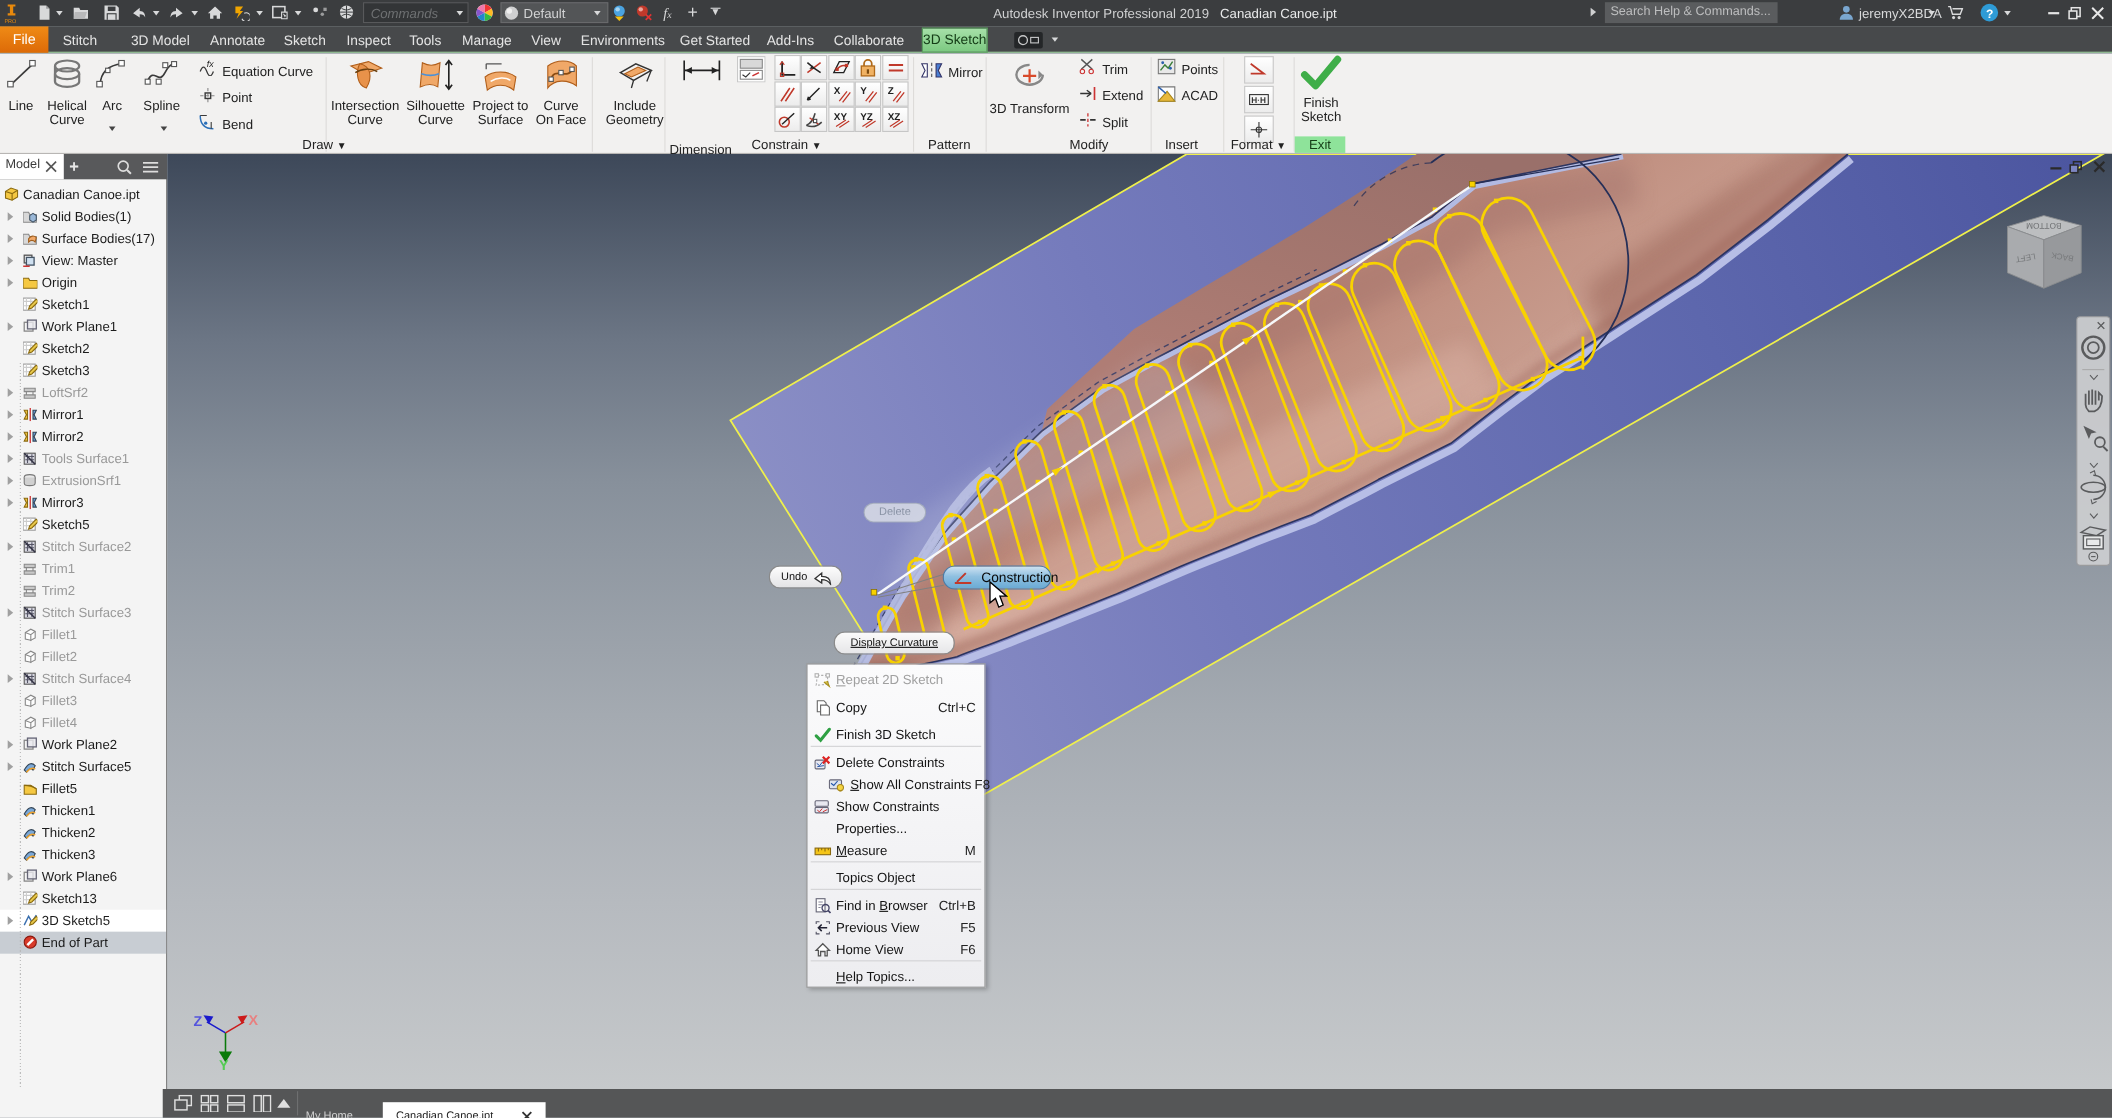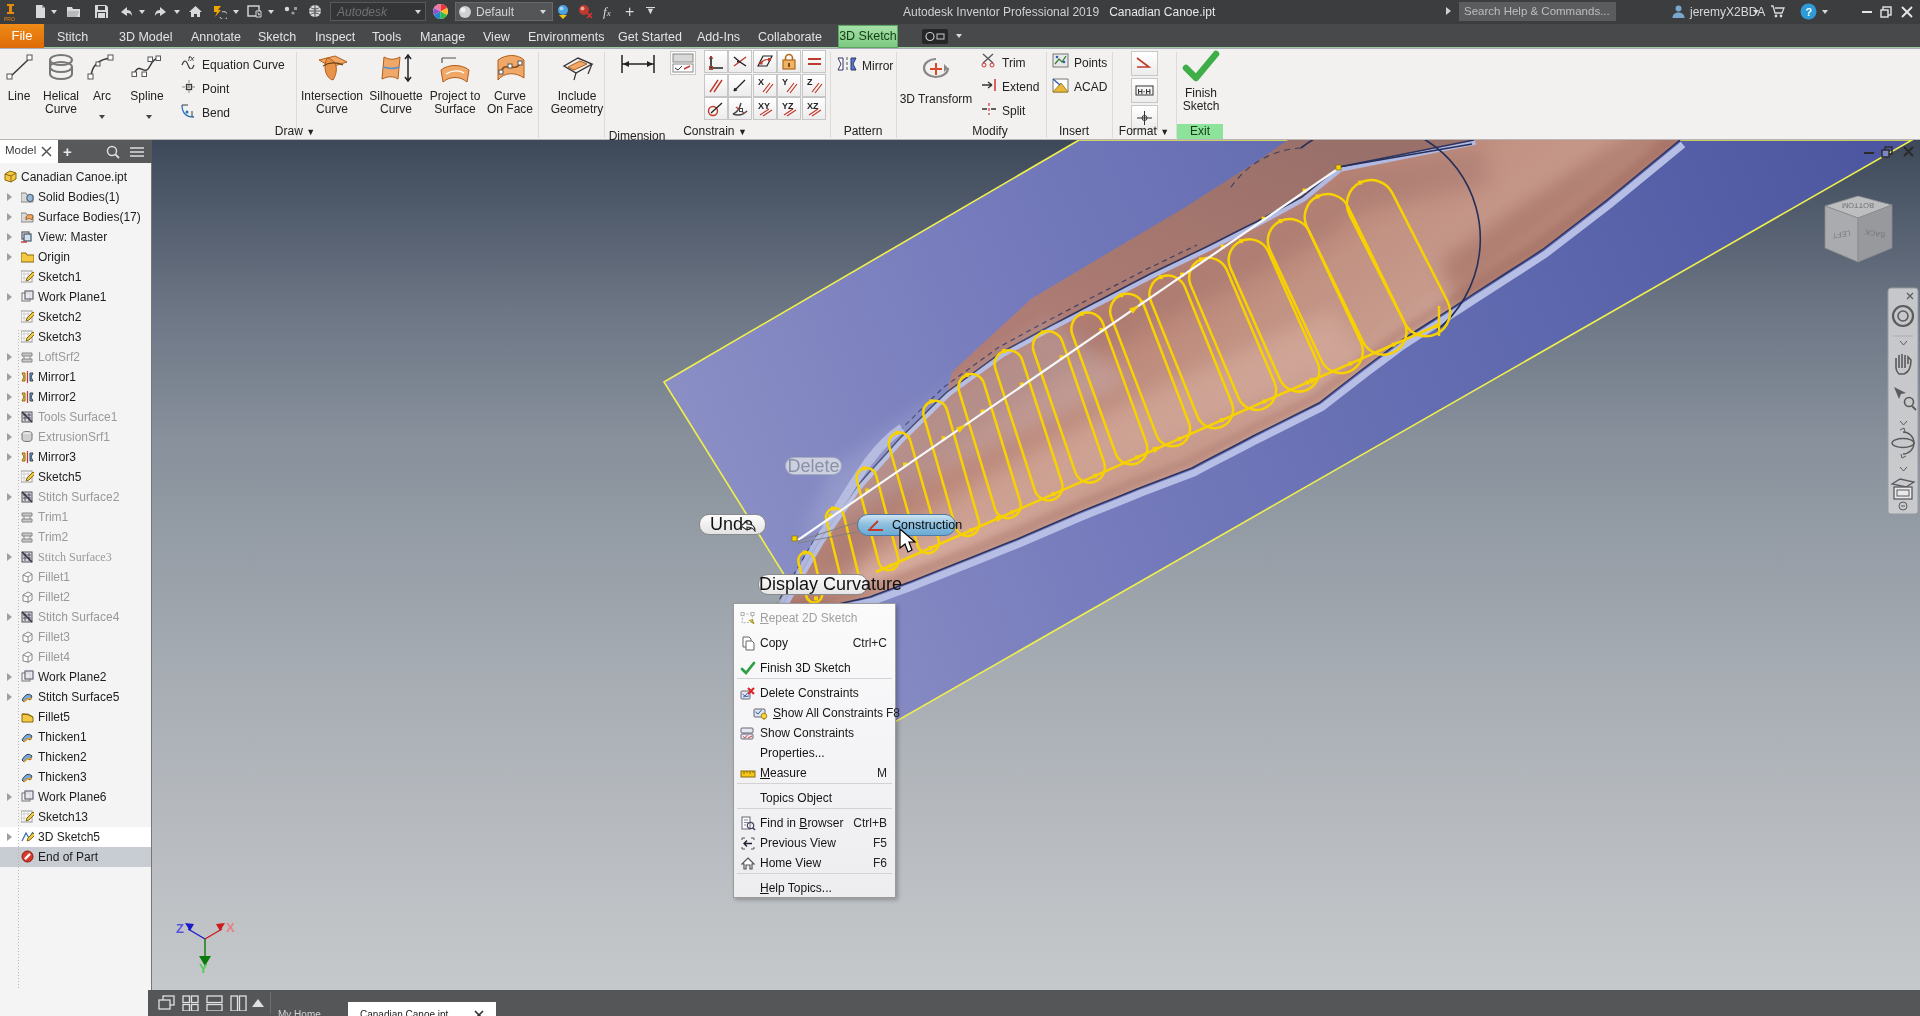--- a/index.html
+++ b/index.html
@@ -15,21 +15,21 @@
 #btabs{position:absolute;left:0;top:0;width:152px;height:23px;background:#58595b;}
 .trow{position:absolute;left:0;width:151px;height:20px;font-size:12px;color:#1c1c1c;white-space:nowrap;}
 .trow .lbl{position:absolute;left:38px;top:3px;}
 .trow svg{position:absolute;left:21px;top:3px;}
 .gray{color:#999;}
 .arr{position:absolute;left:7px;top:6px;width:0;height:0;border-left:5px solid #a0a0a0;border-top:4px solid transparent;border-bottom:4px solid transparent;}
 #viewport{position:absolute;left:152px;top:140px;width:1768px;height:850px;}
 #bottombar{position:absolute;left:148px;top:990px;width:1772px;height:26px;background:#555657;}
 #blleft{position:absolute;left:0;top:990px;width:148px;height:26px;background:#f4f4f4;}
 .btab{position:absolute;top:12px;height:26px;font-size:10px;line-height:26px;}
-.pill{position:absolute;border-radius:10px;font-size:18px;white-space:nowrap;}
+.pill{position:absolute;border-radius:10px;font-size:10px;white-space:nowrap;}
 #cmenu{position:absolute;left:733px;top:603px;width:163px;height:295px;background:linear-gradient(180deg,#fbfbfc,#ededf0);border:1px solid #9b9b9b;box-shadow:2px 2px 4px rgba(0,0,0,0.25);}
 .mi{position:absolute;left:0;width:161px;height:20px;font-size:12px;color:#141414;}
 .mi .t{position:absolute;left:26px;top:3px;white-space:nowrap;}
 .mi .s{position:absolute;right:8px;top:3px;color:#222;}
 .mi svg{position:absolute;left:6px;top:3px;}
 .msep{position:absolute;left:3px;width:155px;height:1px;background:#d2d2d4;}
 </style></head><body>
 <div id="titlebar">
     <svg class="abs" style="left:3px;top:2px" width="16" height="20">
       <rect x="1" y="0" width="13" height="14" fill="#3b3d3f"></rect>
@@ -75,21 +75,21 @@
     <div class="abs" style="left:268px;top:10px;border-left:3px solid transparent;border-right:3px solid transparent;border-top:4px solid #d8d9da"></div>
     <svg class="abs" style="left:283px;top:4px" width="15" height="15" viewBox="0 0 15 15">
       <circle cx="4" cy="5" r="2.2" fill="#d8d9da"></circle>
       <circle cx="10" cy="9" r="1.6" fill="#9a9b9c"></circle>
       <rect x="11" y="3" width="3" height="3" fill="#9a9b9c"></rect>
     </svg>
     <svg class="abs" style="left:308px;top:4px" width="15" height="15" viewBox="0 0 15 15">
       <circle cx="7" cy="7" r="6" fill="#d8d9da"></circle>
       <path d="M1 7 h12 M7 1 v12 M2.5 3.5 c3 2 6 2 9 0 M2.5 10.5 c3-2 6-2 9 0" stroke="#3b3d3f" fill="none" stroke-width="0.9"></path>
     </svg>
-    <div class="abs" style="left:330px;top:2px;width:96px;height:19px;background:#333537;border:1px solid #58595b;color:#6f7173;font-style:italic;font-size:12px;line-height:19px;padding-left:6px;">Autodesk</div>
+    <div class="abs" style="left:330px;top:2px;width:96px;height:19px;background:#333537;border:1px solid #58595b;color:#6f7173;font-style:italic;font-size:12px;line-height:19px;padding-left:6px;">Commands</div>
     <div class="abs" style="left:415px;top:10px;border-left:3.5px solid transparent;border-right:3.5px solid transparent;border-top:4.5px solid #d8d9da"></div>
     <svg class="abs" style="left:432px;top:3px" width="17" height="17" viewBox="0 0 17 17">
       <circle cx="8.5" cy="8.5" r="7.5" fill="#e8e8e8"></circle>
       <path d="M8.5 8.5 L8.5 1 A7.5 7.5 0 0 1 15 5 z" fill="#e33"></path>
       <path d="M8.5 8.5 L15 5 A7.5 7.5 0 0 1 15 12 z" fill="#fb2"></path>
       <path d="M8.5 8.5 L15 12 A7.5 7.5 0 0 1 8.5 16 z" fill="#3b4"></path>
       <path d="M8.5 8.5 L8.5 16 A7.5 7.5 0 0 1 2 12 z" fill="#28c"></path>
       <path d="M8.5 8.5 L2 12 A7.5 7.5 0 0 1 2 5 z" fill="#85c"></path>
       <path d="M8.5 8.5 L2 5 A7.5 7.5 0 0 1 8.5 1 z" fill="#e7a"></path>
     </svg>
@@ -569,21 +569,21 @@
       </svg>
       <span class="lbl gray" style="left:38px;left:38px">Trim1</span>
     </div>
     <div class="trow" style="top:387px;">
       <svg style="left:21px" width="13" height="13" viewBox="0 0 13 13">
         <path d="M1 3 h10 v3 H1 z M1 9 h10 v3 H1 z" fill="#c8c8c8" stroke="#888"></path>
         <path d="M3 6 v3 M9 6 v3" stroke="#888"></path>
       </svg>
       <span class="lbl gray" style="left:38px;left:38px">Trim2</span>
     </div>
-    <div class="trow" style="top:407px;font-family:Liberation Serif, serif;">
+    <div class="trow" style="top:407px;">
       <div class="arr"></div>
       <svg style="left:21px" width="13" height="13" viewBox="0 0 13 13">
         <rect x="1" y="2" width="10" height="10" fill="#d8d8e0" stroke="#555"></rect>
         <path d="M2 5 h8 M2 8 h8 M4 3 v8 M8 3 v8" stroke="#556"></path>
         <path d="M1 2 l10 10" stroke="#334" stroke-width="1.4"></path>
       </svg>
       <span class="lbl gray" style="left:38px;left:38px">Stitch Surface3</span>
     </div>
     <div class="trow" style="top:427px;">
       <svg style="left:21px" width="13" height="13" viewBox="0 0 13 13">
@@ -904,21 +904,21 @@
         <text x="47" y="833" fill="#55cc55">Y</text>
       </g>
     </svg></div>
 <div class="pill" style="left:785px;top:457px;width:57px;height:18px;background:rgba(222,226,233,0.8);border:1px solid rgba(160,168,185,0.9);color:#8a93a5;text-align:center;line-height:16px;">Delete</div>
 <div class="pill" style="left:699px;top:514px;width:67px;height:21px;background:linear-gradient(180deg,#fdfdfd,#e3e3e5);border:1px solid #8a8a8a;color:#111;line-height:19px;"><span style="margin-left:10px">Undo</span><svg style="position:absolute;right:8px;top:4px" width="18" height="13" viewBox="0 0 18 13">
       <path d="M2 7 L8 2 v3 c5 0 8 2 8 7 c-2-3-4-4-8-4 v3 z" fill="#fff" stroke="#333" stroke-width="1.2"></path>
     </svg></div>
 <div class="pill" style="left:857px;top:514px;width:99px;height:22px;background:linear-gradient(180deg,#cfe3f2,#8fc0e0 45%,#6aaad4);border:1px solid #4a7ba6;color:#0a0a0a;font-size:12.5px;line-height:20px;border-radius:11px;"><svg style="position:absolute;left:9px;top:5px" width="20" height="12" viewBox="0 0 20 12">
       <path d="M1 10 L16 10 M3 9 L11 1" stroke="#c0392b" stroke-width="1.8" fill="none"></path>
     </svg><span style="margin-left:34px">Construction</span></div>
-<div class="pill" style="left:758px;top:574px;width:110px;height:21px;background:linear-gradient(180deg,#fbfbfb,#e6e6e8);border:1px solid #8a8a8a;color:#111;text-align:center;line-height:19px;">Display Curvature</div>
+<div class="pill" style="left:758px;top:574px;width:110px;height:21px;background:linear-gradient(180deg,#fbfbfb,#e6e6e8);border:1px solid #8a8a8a;color:#111;text-align:center;line-height:19px;text-decoration:underline;">Display Curvature</div>
 <svg class="abs" style="left:898px;top:528px" width="20" height="27" viewBox="0 0 20 27">
     <path d="M2 1 L2 20 L7 16 L10 24 L14 22 L11 14 L17 14 Z" fill="#fff" stroke="#000" stroke-width="1.2"></path>
   </svg>
 <div id="cmenu">
     <div class="mi" style="top:4px;color:#a0a0a0;">
       <svg width="16" height="15" viewBox="0 0 16 15">
         <path d="M3 3 L12 3 L13 11 L2 12 Z" fill="none" stroke="#b0b0b0" stroke-dasharray="2 1.5"></path>
         <rect x="1" y="1.5" width="3" height="3" fill="#fff" stroke="#b0b0b0"></rect>
         <rect x="11" y="1.5" width="3" height="3" fill="#fff" stroke="#b0b0b0"></rect>
         <path d="M9 9 l5 4 -2-5" fill="#d8c048" stroke="#a89020"></path>

